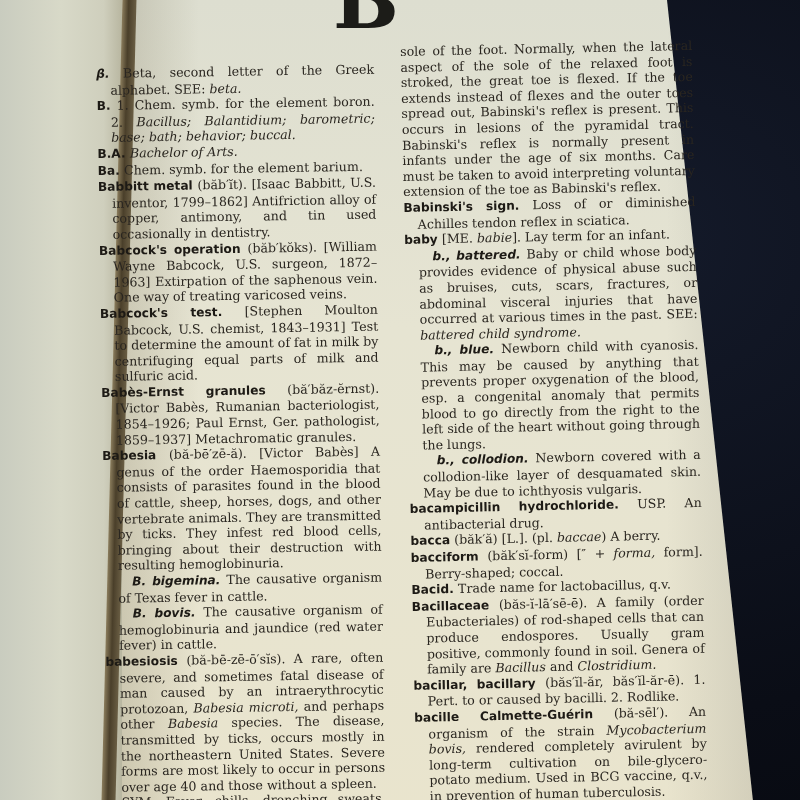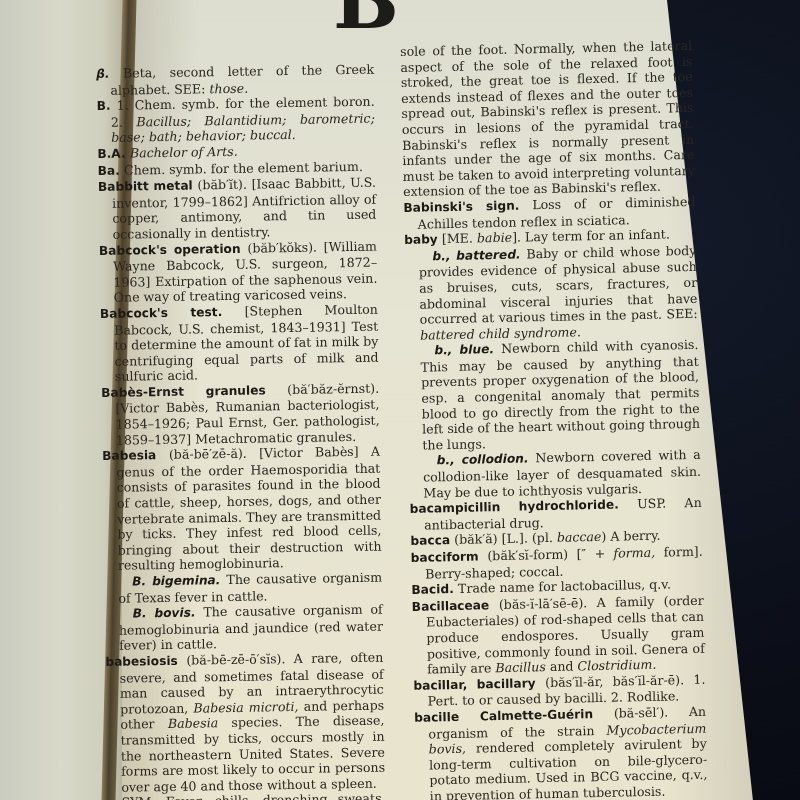--- a/index.html
+++ b/index.html
@@ -55,21 +55,21 @@
 
 <div class="dark-bg"></div>
 <div class="left-page"></div>
 <div class="page"></div>
 <div class="page-shade"></div>
 <div class="gutter"></div>
 
 <div class="bigletter">B</div>
 
 <div class="col col-left" id="col-left">
-    <p class="entry"><span class="hw" style="font-style: italic;">β. </span><span>Beta, second letter of the Greek alphabet. SEE: </span><span class="it">those.</span></p>
+    <p class="entry"><span class="hw" style="font-style: italic;">β. </span><span>Beta, second letter of the Greek alphabet. SEE: </span><span class="it">beta.</span></p>
     <p class="entry"><span class="hw">B. </span><span>1. Chem. symb. for the element boron. 2. </span><span class="it">Bacillus; Balantidium; barometric; base; bath; behavior; buccal.</span></p>
     <p class="entry"><span class="hw">B.A. </span><span class="it">Bachelor of Arts.</span></p>
     <p class="entry"><span class="hw">Ba. </span><span>Chem. symb. for the element barium.</span></p>
     <p class="entry"><span class="hw">Babbitt metal </span><span>(băb′ĭt). [Isaac Babbitt, U.S. inventor, 1799–1862] Antifriction alloy of copper, antimony, and tin used occasionally in dentistry.</span></p>
     <p class="entry"><span class="hw">Babcock's operation </span><span>(băb′kŏks). [William Wayne Babcock, U.S. surgeon, 1872–1963] Extirpation of the saphenous vein. One way of treating varicosed veins.</span></p>
     <p class="entry"><span class="hw">Babcock's test. </span><span>[Stephen Moulton Babcock, U.S. chemist, 1843–1931] Test to determine the amount of fat in milk by centrifuging equal parts of milk and sulfuric acid.</span></p>
     <p class="entry"><span class="hw">Babès-Ernst granules </span><span>(bă′băz-ĕrnst). [Victor Babès, Rumanian bacteriologist, 1854–1926; Paul Ernst, Ger. pathologist, 1859–1937] Metachromatic granules.</span></p>
     <p class="entry"><span class="hw">Babesia </span><span>(bă-bē′zē-ă). [Victor Babès] A genus of the order Haemosporidia that consists of parasites found in the blood of cattle, sheep, horses, dogs, and other vertebrate animals. They are transmitted by ticks. They infest red blood cells, bringing about their destruction with resulting hemoglobinuria.</span></p>
     <p class="sub"><span class="subhw lead">B. bigemina. </span><span>The causative organism of Texas fever in cattle.</span></p>
     <p class="sub"><span class="subhw lead">B. bovis. </span><span>The causative organism of hemoglobinuria and jaundice (red water fever) in cattle.</span></p>

